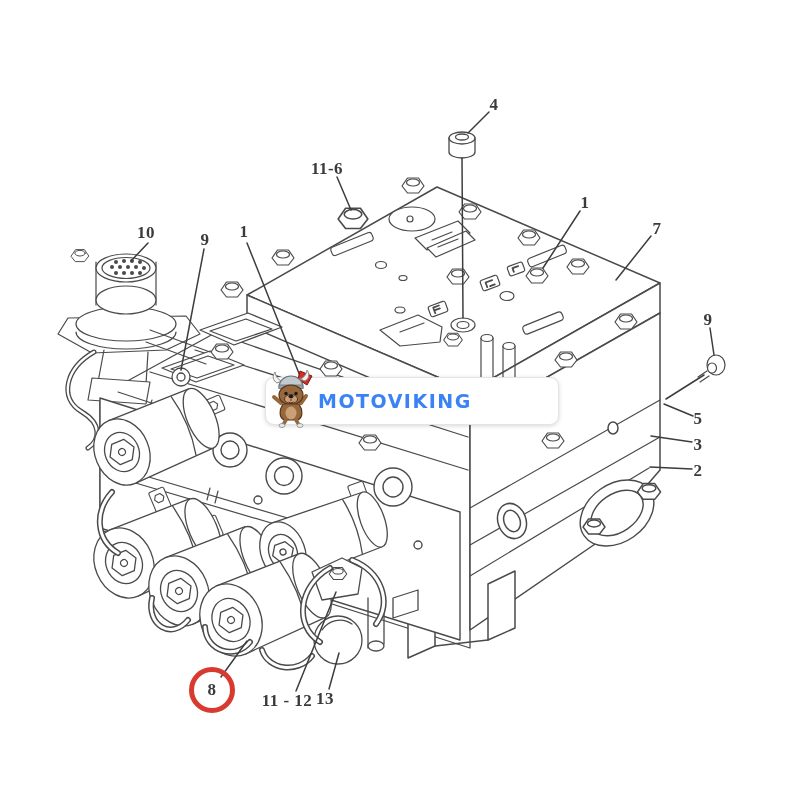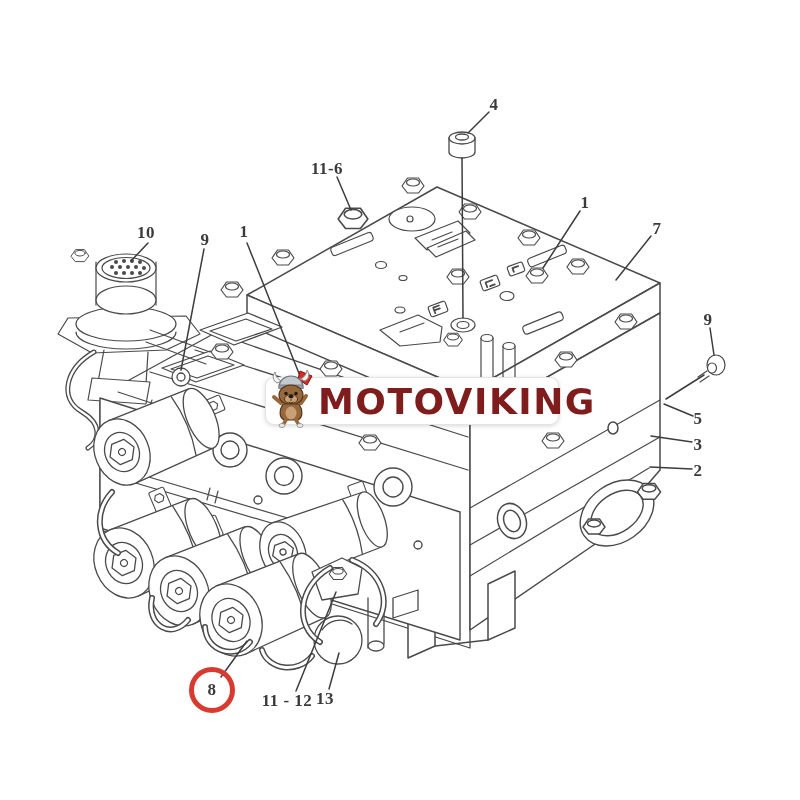--- a/index.html
+++ b/index.html
@@ -8,22 +8,22 @@
   .stage svg.diagram{position:absolute;left:0;top:0;}
   .callout{position:absolute;transform:translate(-50%,-50%);
            font:700 17px "Liberation Serif",serif;color:#3b3b3b;
            letter-spacing:.5px;white-space:nowrap;z-index:5;}
   .ring{position:absolute;left:189px;top:667px;width:46px;height:46px;
         box-sizing:border-box;border:5px solid #d93a30;border-radius:50%;z-index:4;}
   .badge{position:absolute;left:265px;top:377px;width:292px;height:46px;
          background:#fff;border:1px solid #e4e4e4;border-radius:9px;
          box-shadow:0 1px 4px rgba(0,0,0,.16);z-index:6;}
   .brand{position:absolute;left:52px;top:50%;transform:translateY(-50%);
-         font-family:"DejaVu Sans",sans-serif;font-weight:900;font-size:36px;
-         letter-spacing:1.5px;color:#7f1d1d;}
+         font-family:"DejaVu Sans",sans-serif;font-weight:900;font-size:19px;
+         letter-spacing:1.5px;color:#3b82f6;}
   .mascot{position:absolute;left:2px;top:-8px;width:46px;height:58px;}
 </style>
 </head>
 <body>
 
 <div class="stage">
 
 <svg class="diagram" width="800" height="800" viewBox="0 0 800 800" fill="#ffffff" stroke="#4a4a4a" stroke-width="1.3" stroke-linejoin="round" stroke-linecap="round">
   <defs>
     <g id="bolt">

